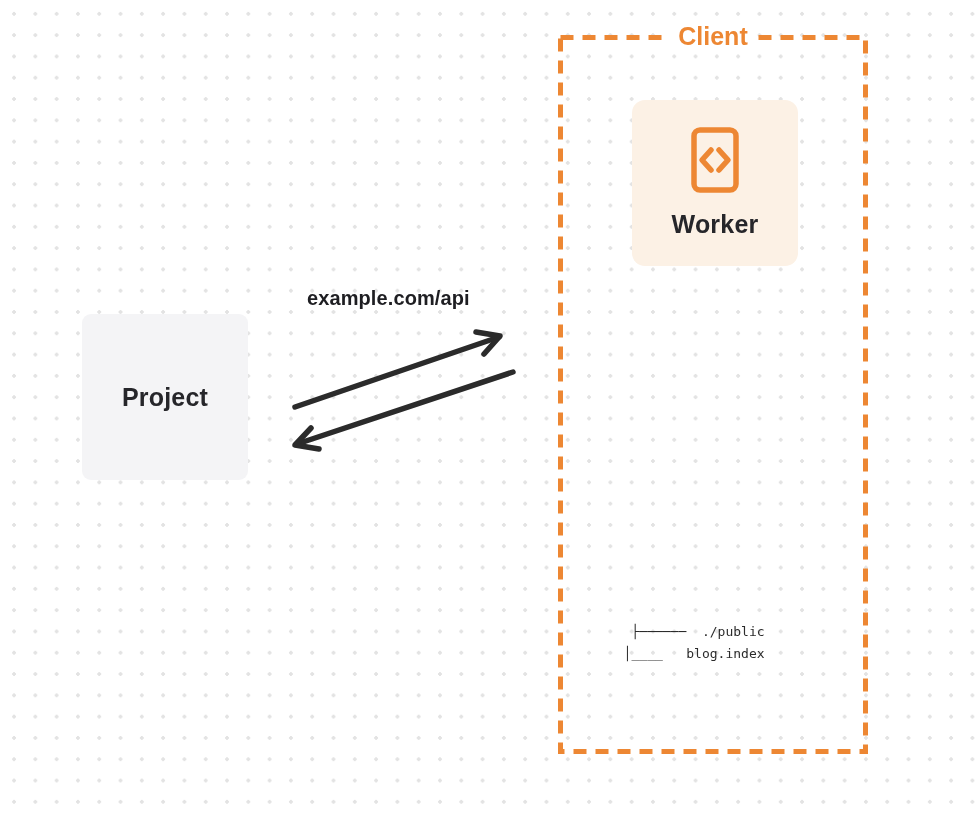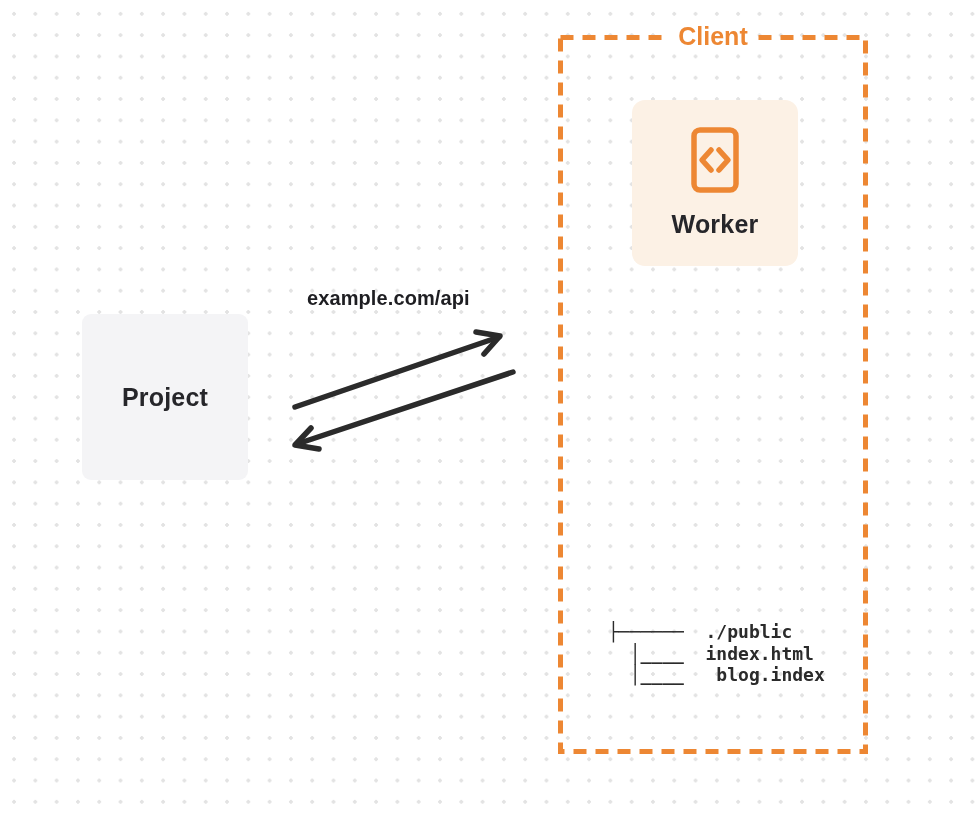--- a/index.html
+++ b/index.html
@@ -76,23 +76,24 @@
   .inner-node .icon-wrap{height:66px;display:flex;align-items:center;justify-content:center;}
   .inner-node .node-label{margin-top:17px;}
   .worker-node{left:74px;top:65px;}
   .assets-node{left:70px;top:415px;}
   .icon-stroke{fill:none;stroke:var(--accent);stroke-width:5.5;stroke-linecap:round;stroke-linejoin:round;}
   .icon-fill{fill:var(--accent);}
   
   .tree{
     position:absolute;left:50px;top:586px;
     font-family:"DejaVu Sans Mono","Liberation Mono",monospace;
-    font-size:18px;line-height:21.5px;
-    font-weight:700;color:#2B2B2B;
+    font-size:13px;line-height:21.5px;
+    font-weight:400;color:#2B2B2B;
     white-space:pre;
+    text-align:right;
   }
 </style>
 </head>
 <body>
 
 <div class="canvas">
 
   <div class="client-box">
     <span class="node-label">Project</span>
   </div>
@@ -122,16 +123,16 @@
         <svg width="60" height="66" viewBox="0 0 60 66">
           <rect class="icon-stroke" x="9" y="3" width="42" height="60" rx="6"></rect>
           <polyline class="icon-stroke" points="26,23 17,33 26,43"></polyline>
           <polyline class="icon-stroke" points="34,23 43,33 34,43"></polyline>
         </svg>
       </div>
       <span class="node-label">Worker</span>
     </div>
 
 
-    <pre class="tree"><div>├──────  ./public</div><div>  │____  index.html</div><div>  │____   blog.index</div></pre>
+    <pre class="tree"><div>├──────  ./public</div><div>  │____   blog.index</div></pre>
   </div>
 
 </div>
 
 </body></html>

